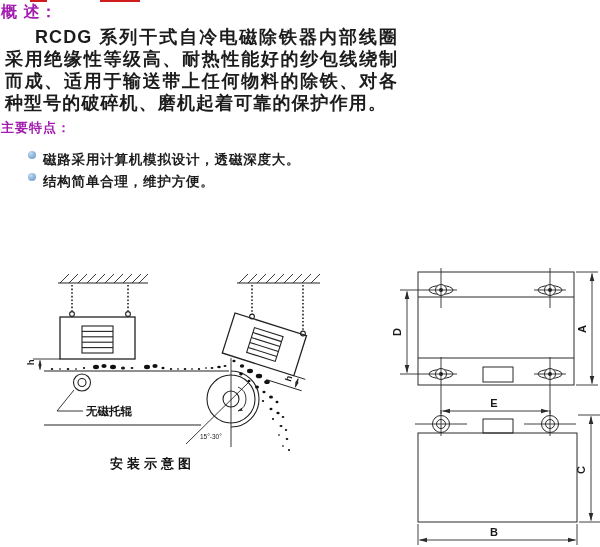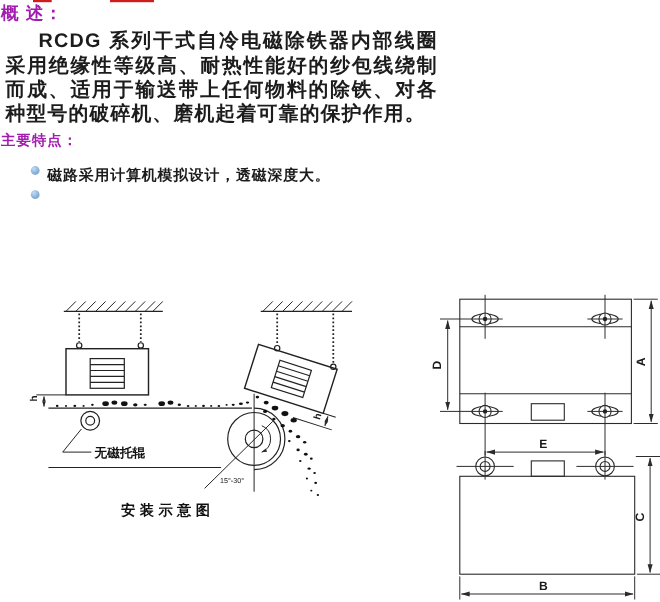--- a/index.html
+++ b/index.html
@@ -59,20 +59,21 @@
 
 <div class="heading h2">主要特点：</div>
 
 <ul class="features">
   <li>
     <span class="dot"></span>
     <span>磁路采用计算机模拟设计，透磁深度大。</span>
   </li>
   <li>
     <span class="dot"></span>
+    <span>结构简单合理，维护方便。</span>
   </li>
 </ul>
 
 <svg class="abs" style="left:0;top:250px;" width="600" height="297" viewBox="0 250 600 297">
   <defs>
     <marker id="arr" markerWidth="9" markerHeight="7" refX="7.5" refY="3" orient="auto-start-reverse" markerUnits="userSpaceOnUse">
       <path d="M0,0.7 L8,3 L0,5.3 Z" fill="#2b2b2b"></path>
     </marker>
     <marker id="arrS" markerWidth="6" markerHeight="5" refX="4.6" refY="2" orient="auto-start-reverse" markerUnits="userSpaceOnUse">
       <path d="M0,0.4 L5,2 L0,3.6 Z" fill="#2b2b2b"></path>

